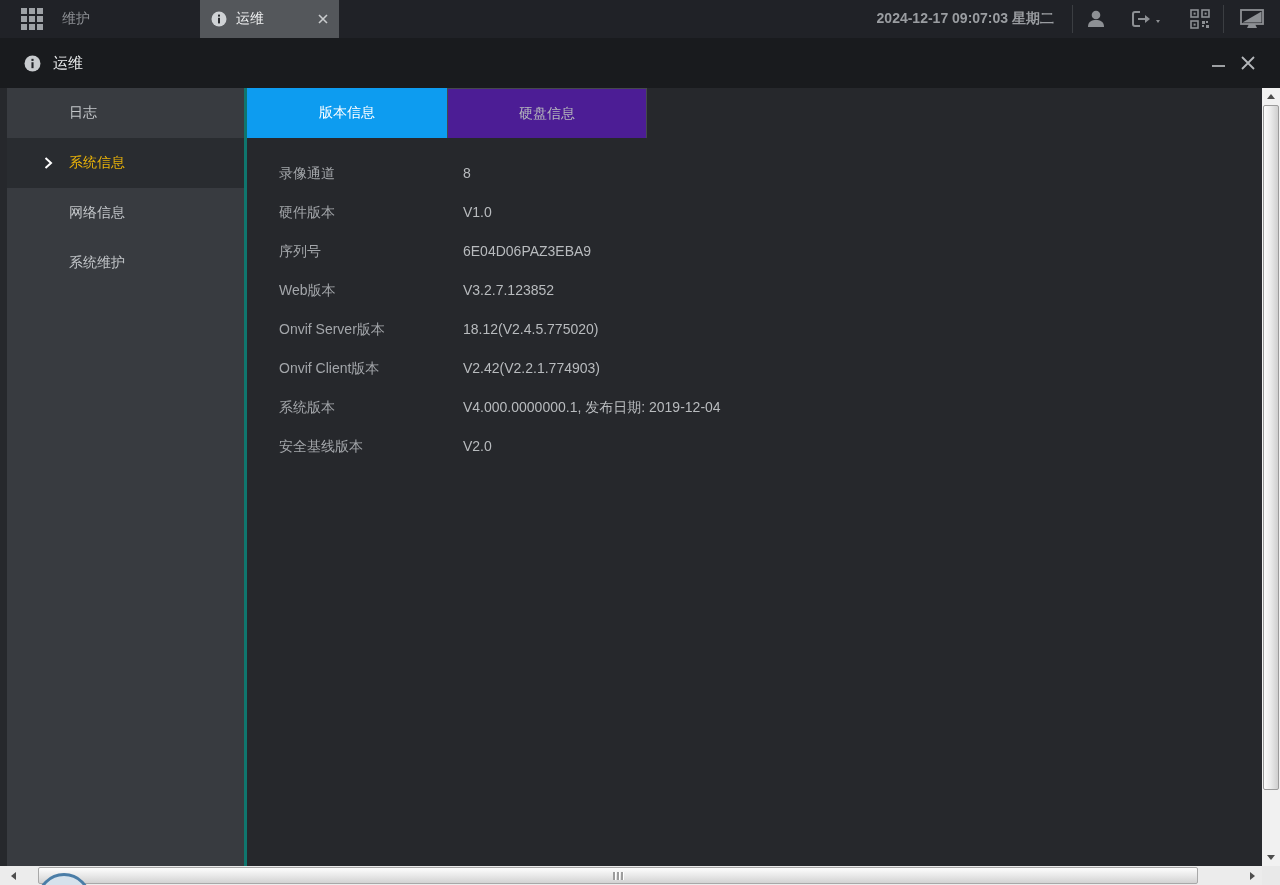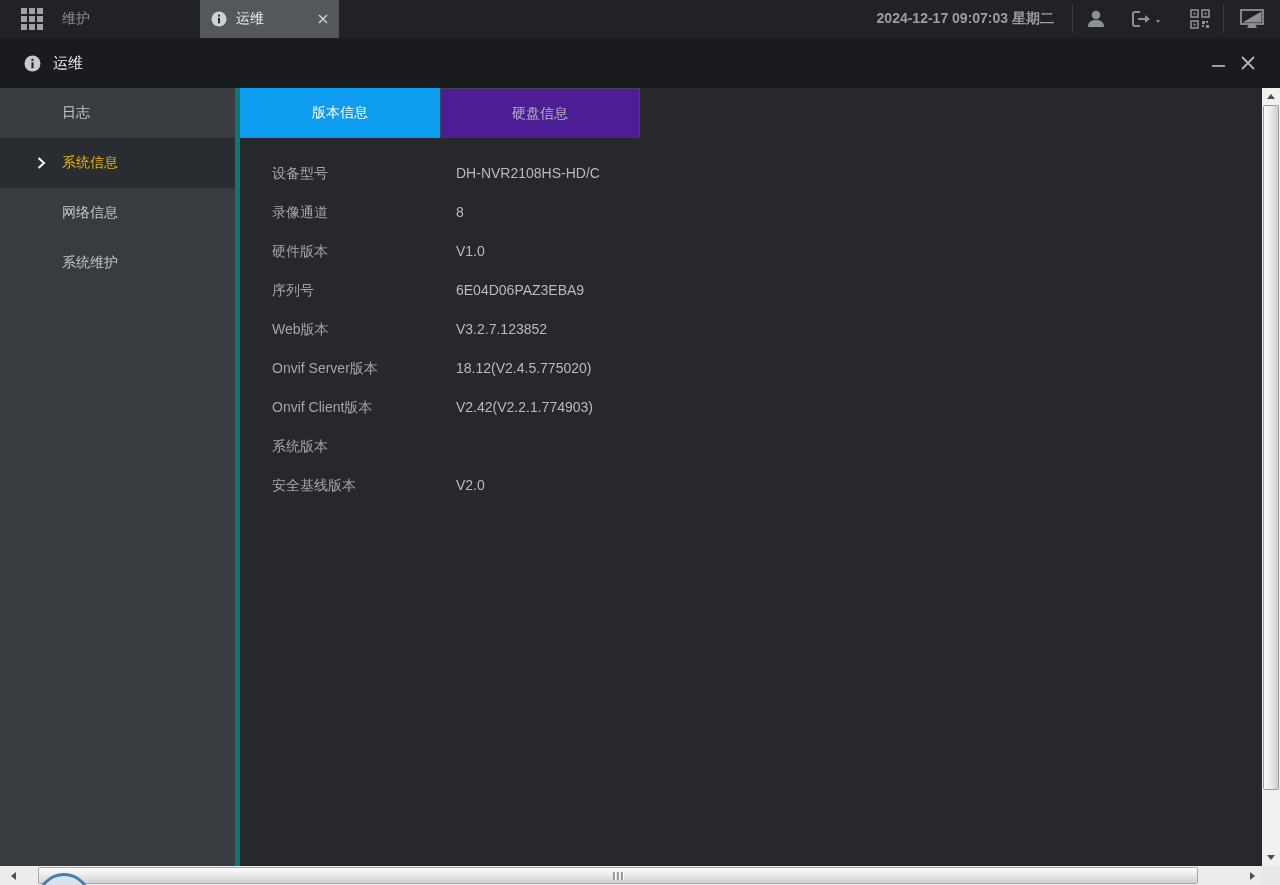--- a/index.html
+++ b/index.html
@@ -19,21 +19,21 @@
   .icon-btn{width:46px;height:38px;display:flex;align-items:center;justify-content:center;}
 
   
   .titlebar{position:absolute;top:38px;left:0;width:1280px;height:50px;background:#191b1e;display:flex;align-items:center;padding:0 24px;box-sizing:border-box;}
   .titlebar .win-title{color:#eceeef;font-size:15px;margin-left:12px;}
   .win-controls{margin-left:auto;display:flex;align-items:center;gap:14px;}
   .ctrl{width:16px;height:16px;display:flex;align-items:center;justify-content:center;}
 
   
   .main{position:absolute;top:88px;left:0;width:1262px;height:778px;display:flex;}
-  .sidebar{width:240px;background:#383b40;border-right:5px solid #0f766e;box-sizing:border-box;flex:none;}
+  .sidebar{width:240px;background:#383b40;border-right:3px solid #0f766e;box-sizing:border-box;flex:none;margin-left:7px;}
   .side-item{height:50px;display:flex;align-items:center;color:#c3c6c9;font-size:14px;position:relative;cursor:default;}
   .side-item .chev{position:absolute;left:37px;top:50%;transform:translateY(-50%);visibility:hidden;display:flex;}
   .side-item.selected{background:#292c30;color:#eab308;}
   .side-item.selected .chev{visibility:visible;}
   .side-item .side-label{margin-left:62px;}
 
   .content{flex:1;background:#26282c;display:flex;flex-direction:column;}
   .tabs{display:flex;height:50px;flex:none;}
   .tab{width:200px;height:50px;display:flex;align-items:center;justify-content:center;font-size:14px;color:#b6b9bc;background:#4c1d95;border:1px solid #45484c;border-bottom:none;box-sizing:border-box;cursor:default;}
   .tab.active{background:#0d9cf0;color:#ffffff;border:none;}
@@ -199,24 +199,20 @@
           </div>
         </div>
     </div>
     <div class="content">
       <div class="tabs">
           <div class="tab active">版本信息</div>
           <div class="tab">硬盘信息</div>
         </div>
       <div class="fields">
           <div class="field-row">
-            <div class="field-label">设备型号</div>
-            <div class="field-value">DH-NVR2108HS-HD/C</div>
-          </div>
-          <div class="field-row">
             <div class="field-label">录像通道</div>
             <div class="field-value">8</div>
           </div>
           <div class="field-row">
             <div class="field-label">硬件版本</div>
             <div class="field-value">V1.0</div>
           </div>
           <div class="field-row">
             <div class="field-label">序列号</div>
             <div class="field-value">6E04D06PAZ3EBA9</div>
@@ -228,20 +224,21 @@
           <div class="field-row">
             <div class="field-label">Onvif Server版本</div>
             <div class="field-value">18.12(V2.4.5.775020)</div>
           </div>
           <div class="field-row">
             <div class="field-label">Onvif Client版本</div>
             <div class="field-value">V2.42(V2.2.1.774903)</div>
           </div>
           <div class="field-row">
             <div class="field-label">系统版本</div>
+            <div class="field-value">V4.000.0000000.1, 发布日期: 2019-12-04</div>
           </div>
           <div class="field-row">
             <div class="field-label">安全基线版本</div>
             <div class="field-value">V2.0</div>
           </div>
         </div>
     </div>
   </div>
 
   <div class="vscroll">

